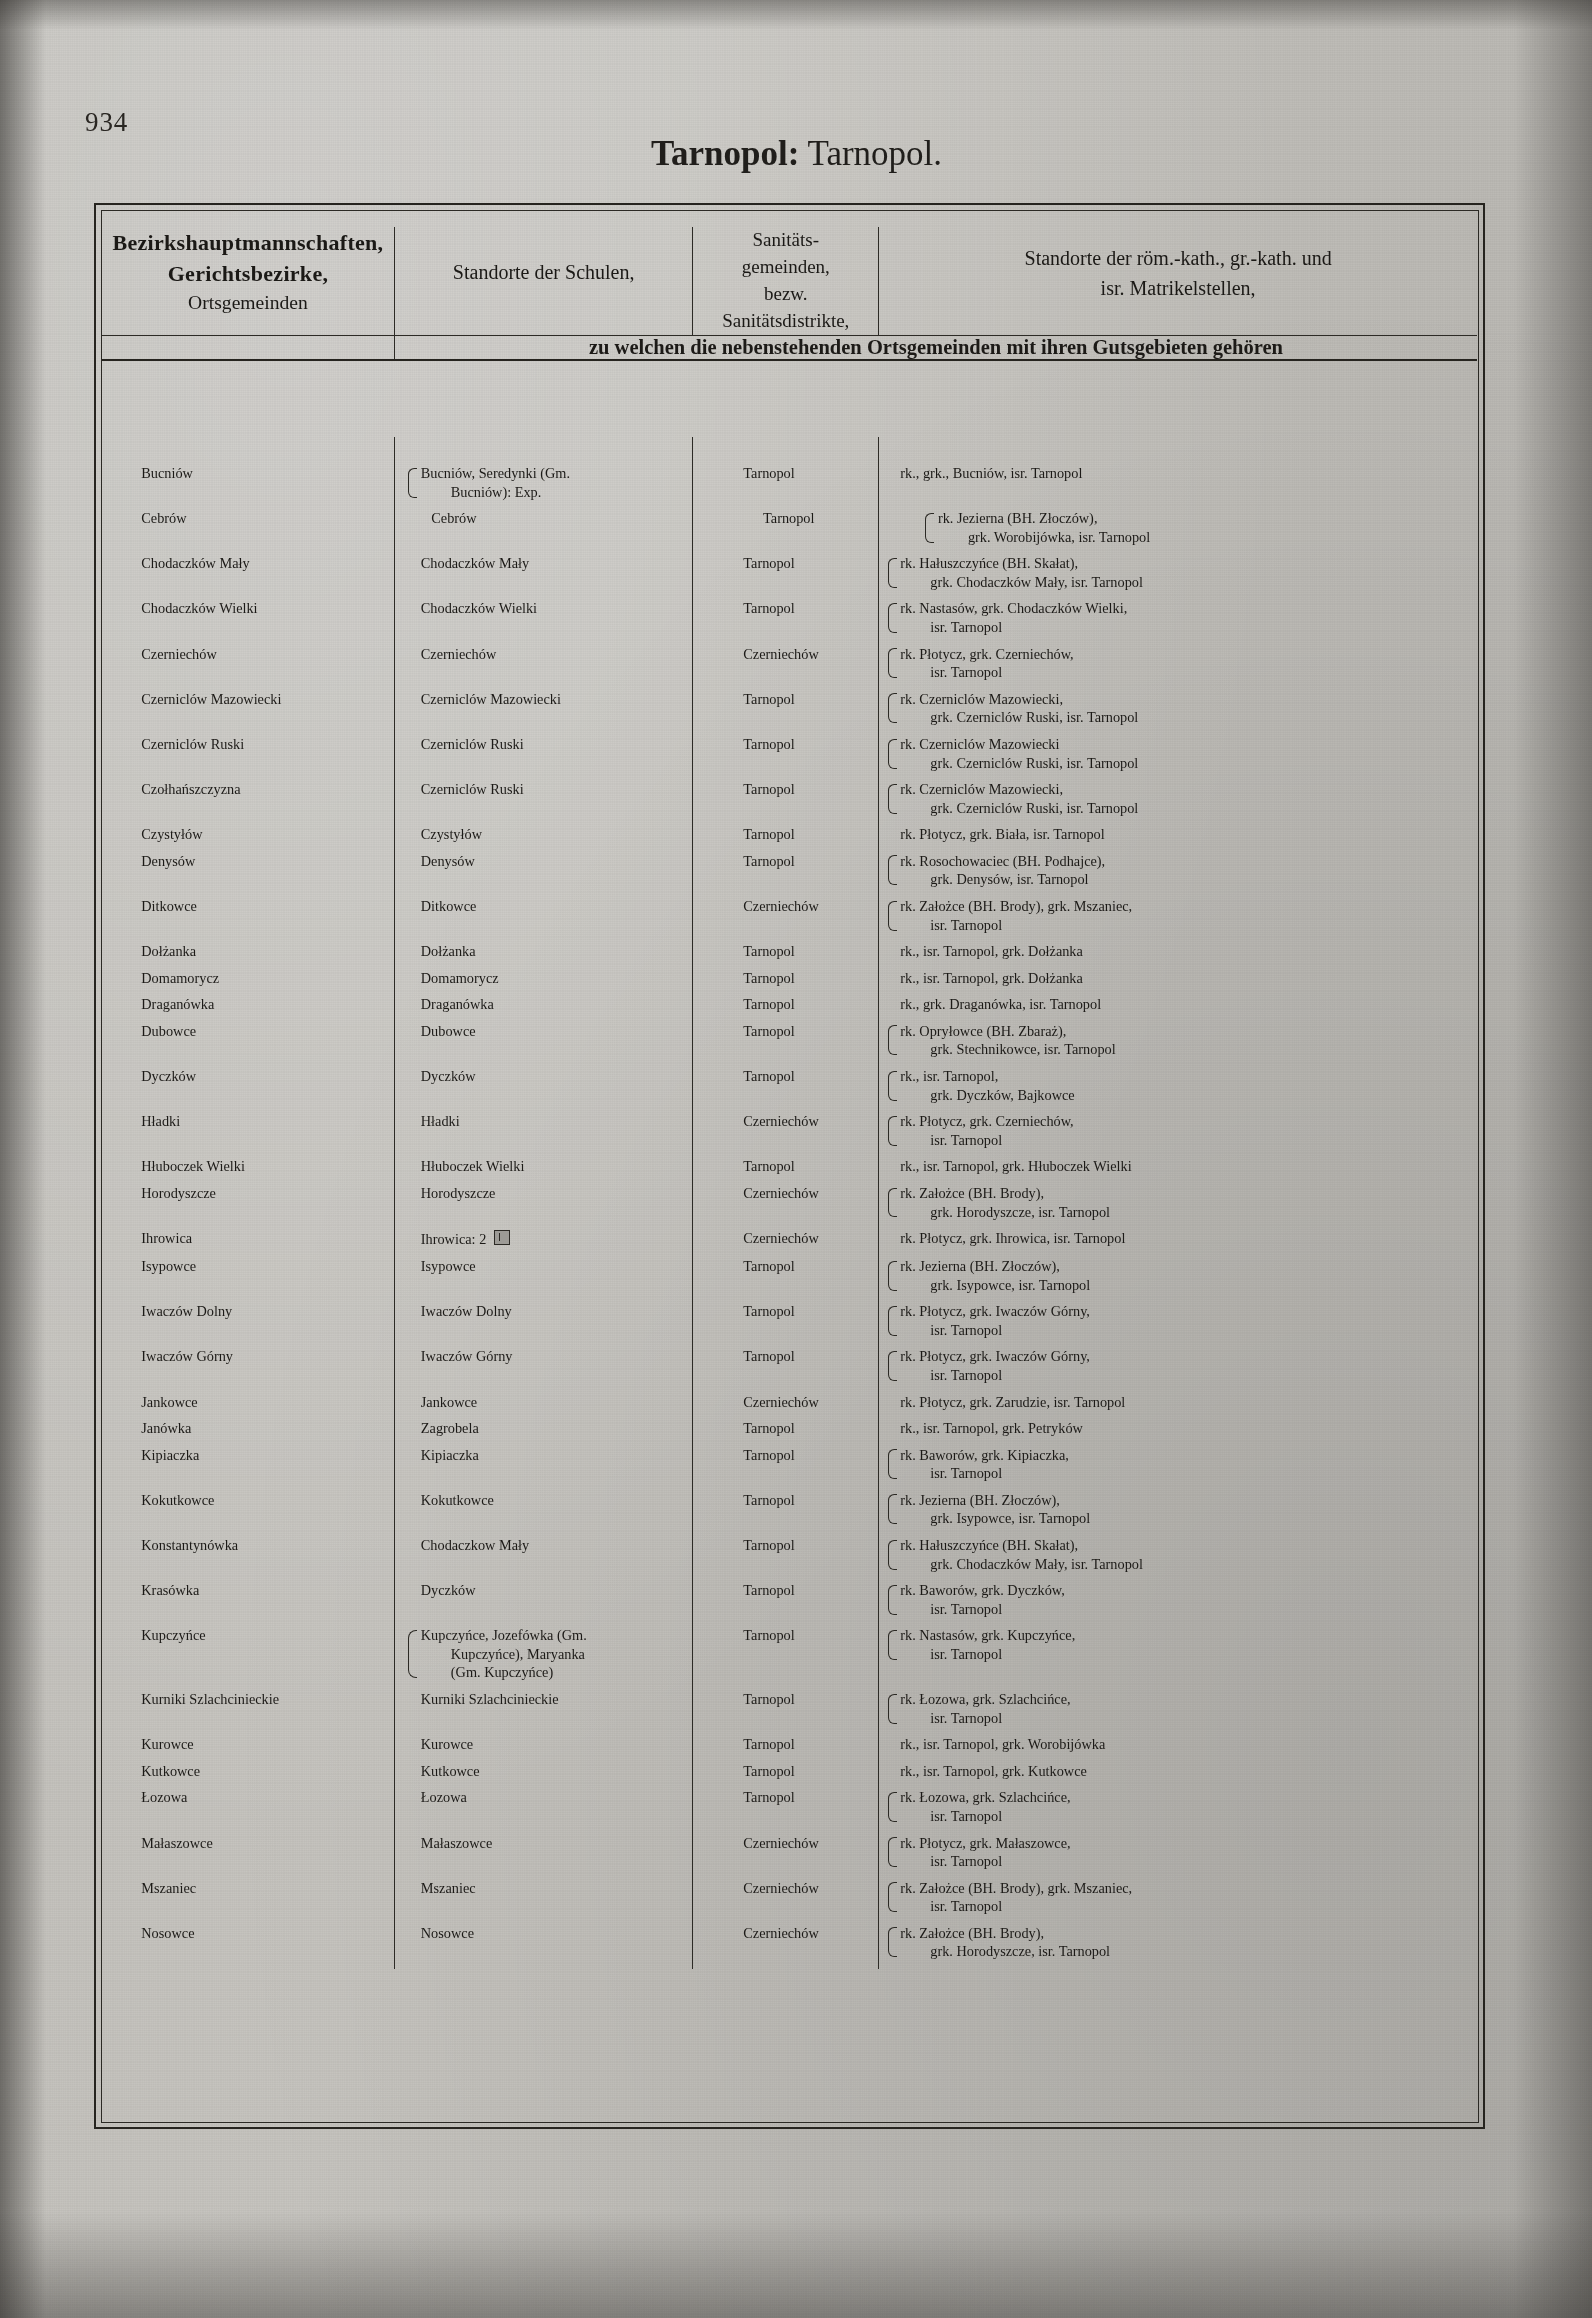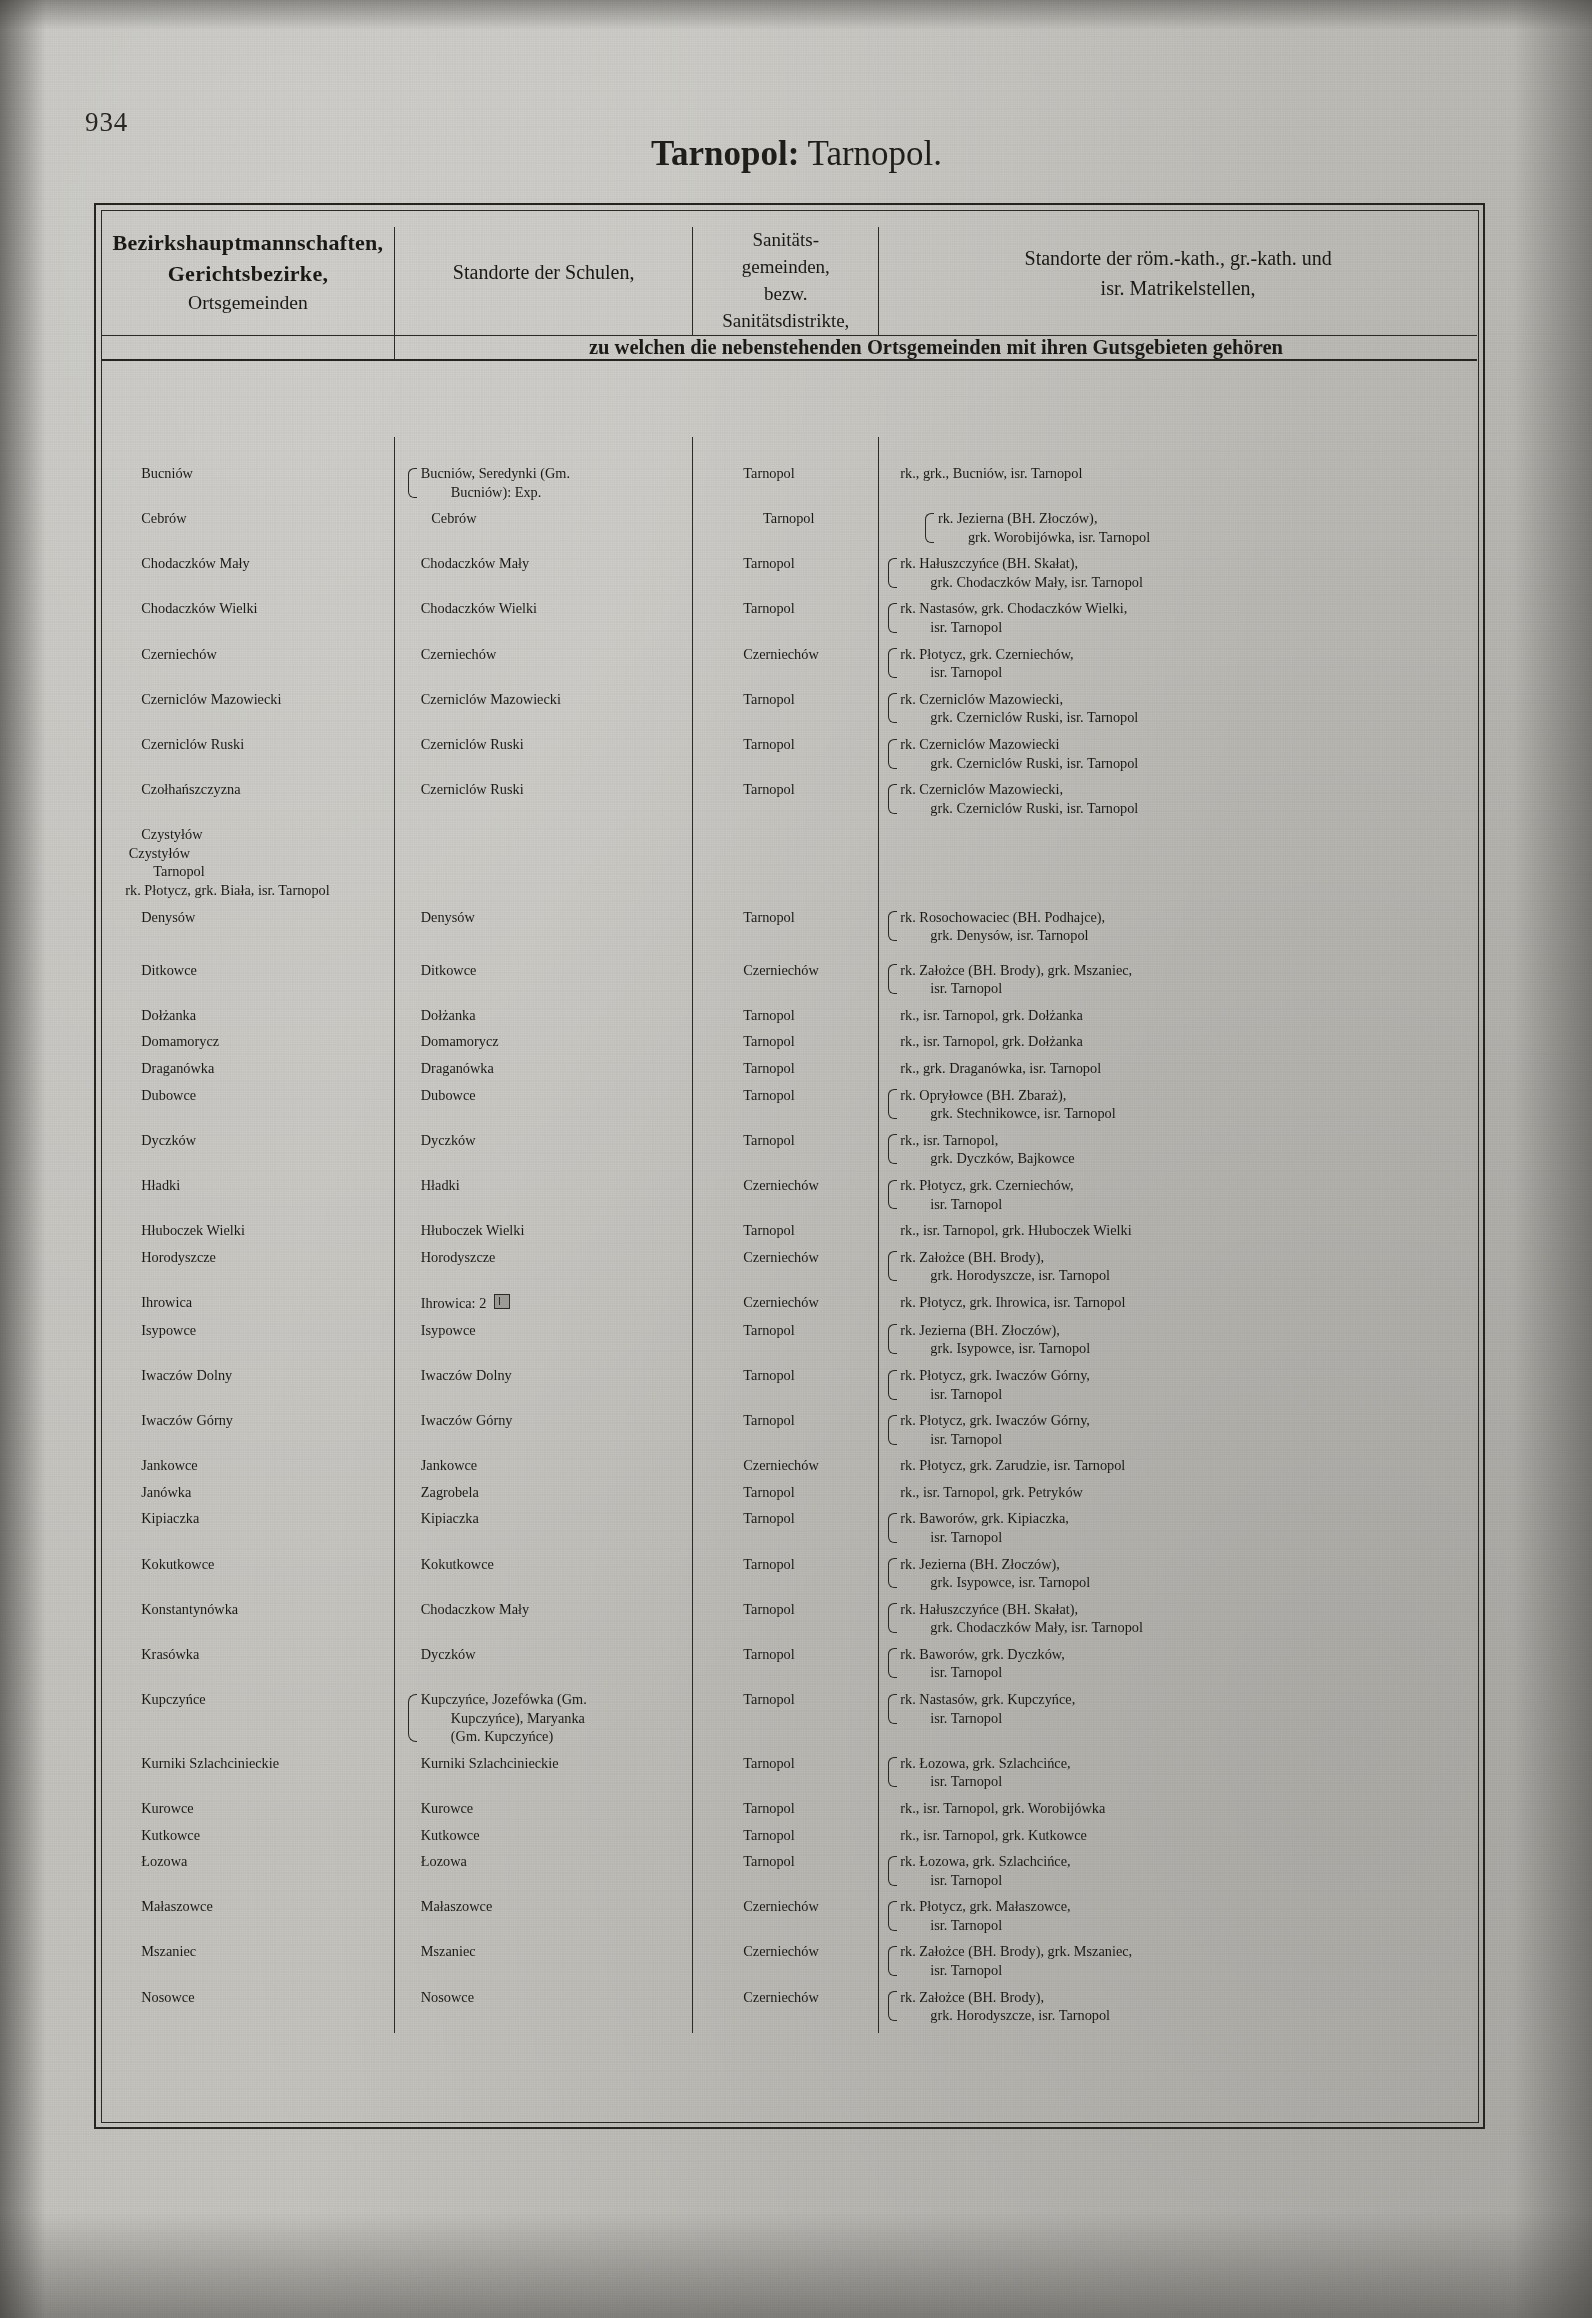--- a/index.html
+++ b/index.html
@@ -317,21 +317,21 @@
             <div class="ln">Tarnopol</div>
           </div>
         </div>
         <div class="cell cell-4">
           <div class="lines brace">
             <div class="ln">rk. Czerniclów Mazowiecki,</div>
             <div class="ln indent">grk. Czerniclów Ruski, isr. Tarnopol</div>
           </div>
         </div>
       </div>
-      <div class="row" style="margin-bottom: 8px; flex-direction: column;">
+      <div class="row" style="margin-bottom: 8px;">
         <div class="cell cell-1">
           <div class="lines nobrace">
             <div class="ln">Czystyłów</div>
           </div>
         </div>
         <div class="cell cell-2">
           <div class="lines nobrace">
             <div class="ln">Czystyłów</div>
           </div>
         </div>
@@ -339,21 +339,21 @@
           <div class="lines nobrace">
             <div class="ln">Tarnopol</div>
           </div>
         </div>
         <div class="cell cell-4">
           <div class="lines nobrace">
             <div class="ln">rk. Płotycz, grk. Biała, isr. Tarnopol</div>
           </div>
         </div>
       </div>
-      <div class="row" style="margin-bottom: 16px;">
+      <div class="row" style="margin-bottom: 8px;">
         <div class="cell cell-1">
           <div class="lines nobrace">
             <div class="ln">Denysów</div>
           </div>
         </div>
         <div class="cell cell-2">
           <div class="lines nobrace">
             <div class="ln">Denysów</div>
           </div>
         </div>

